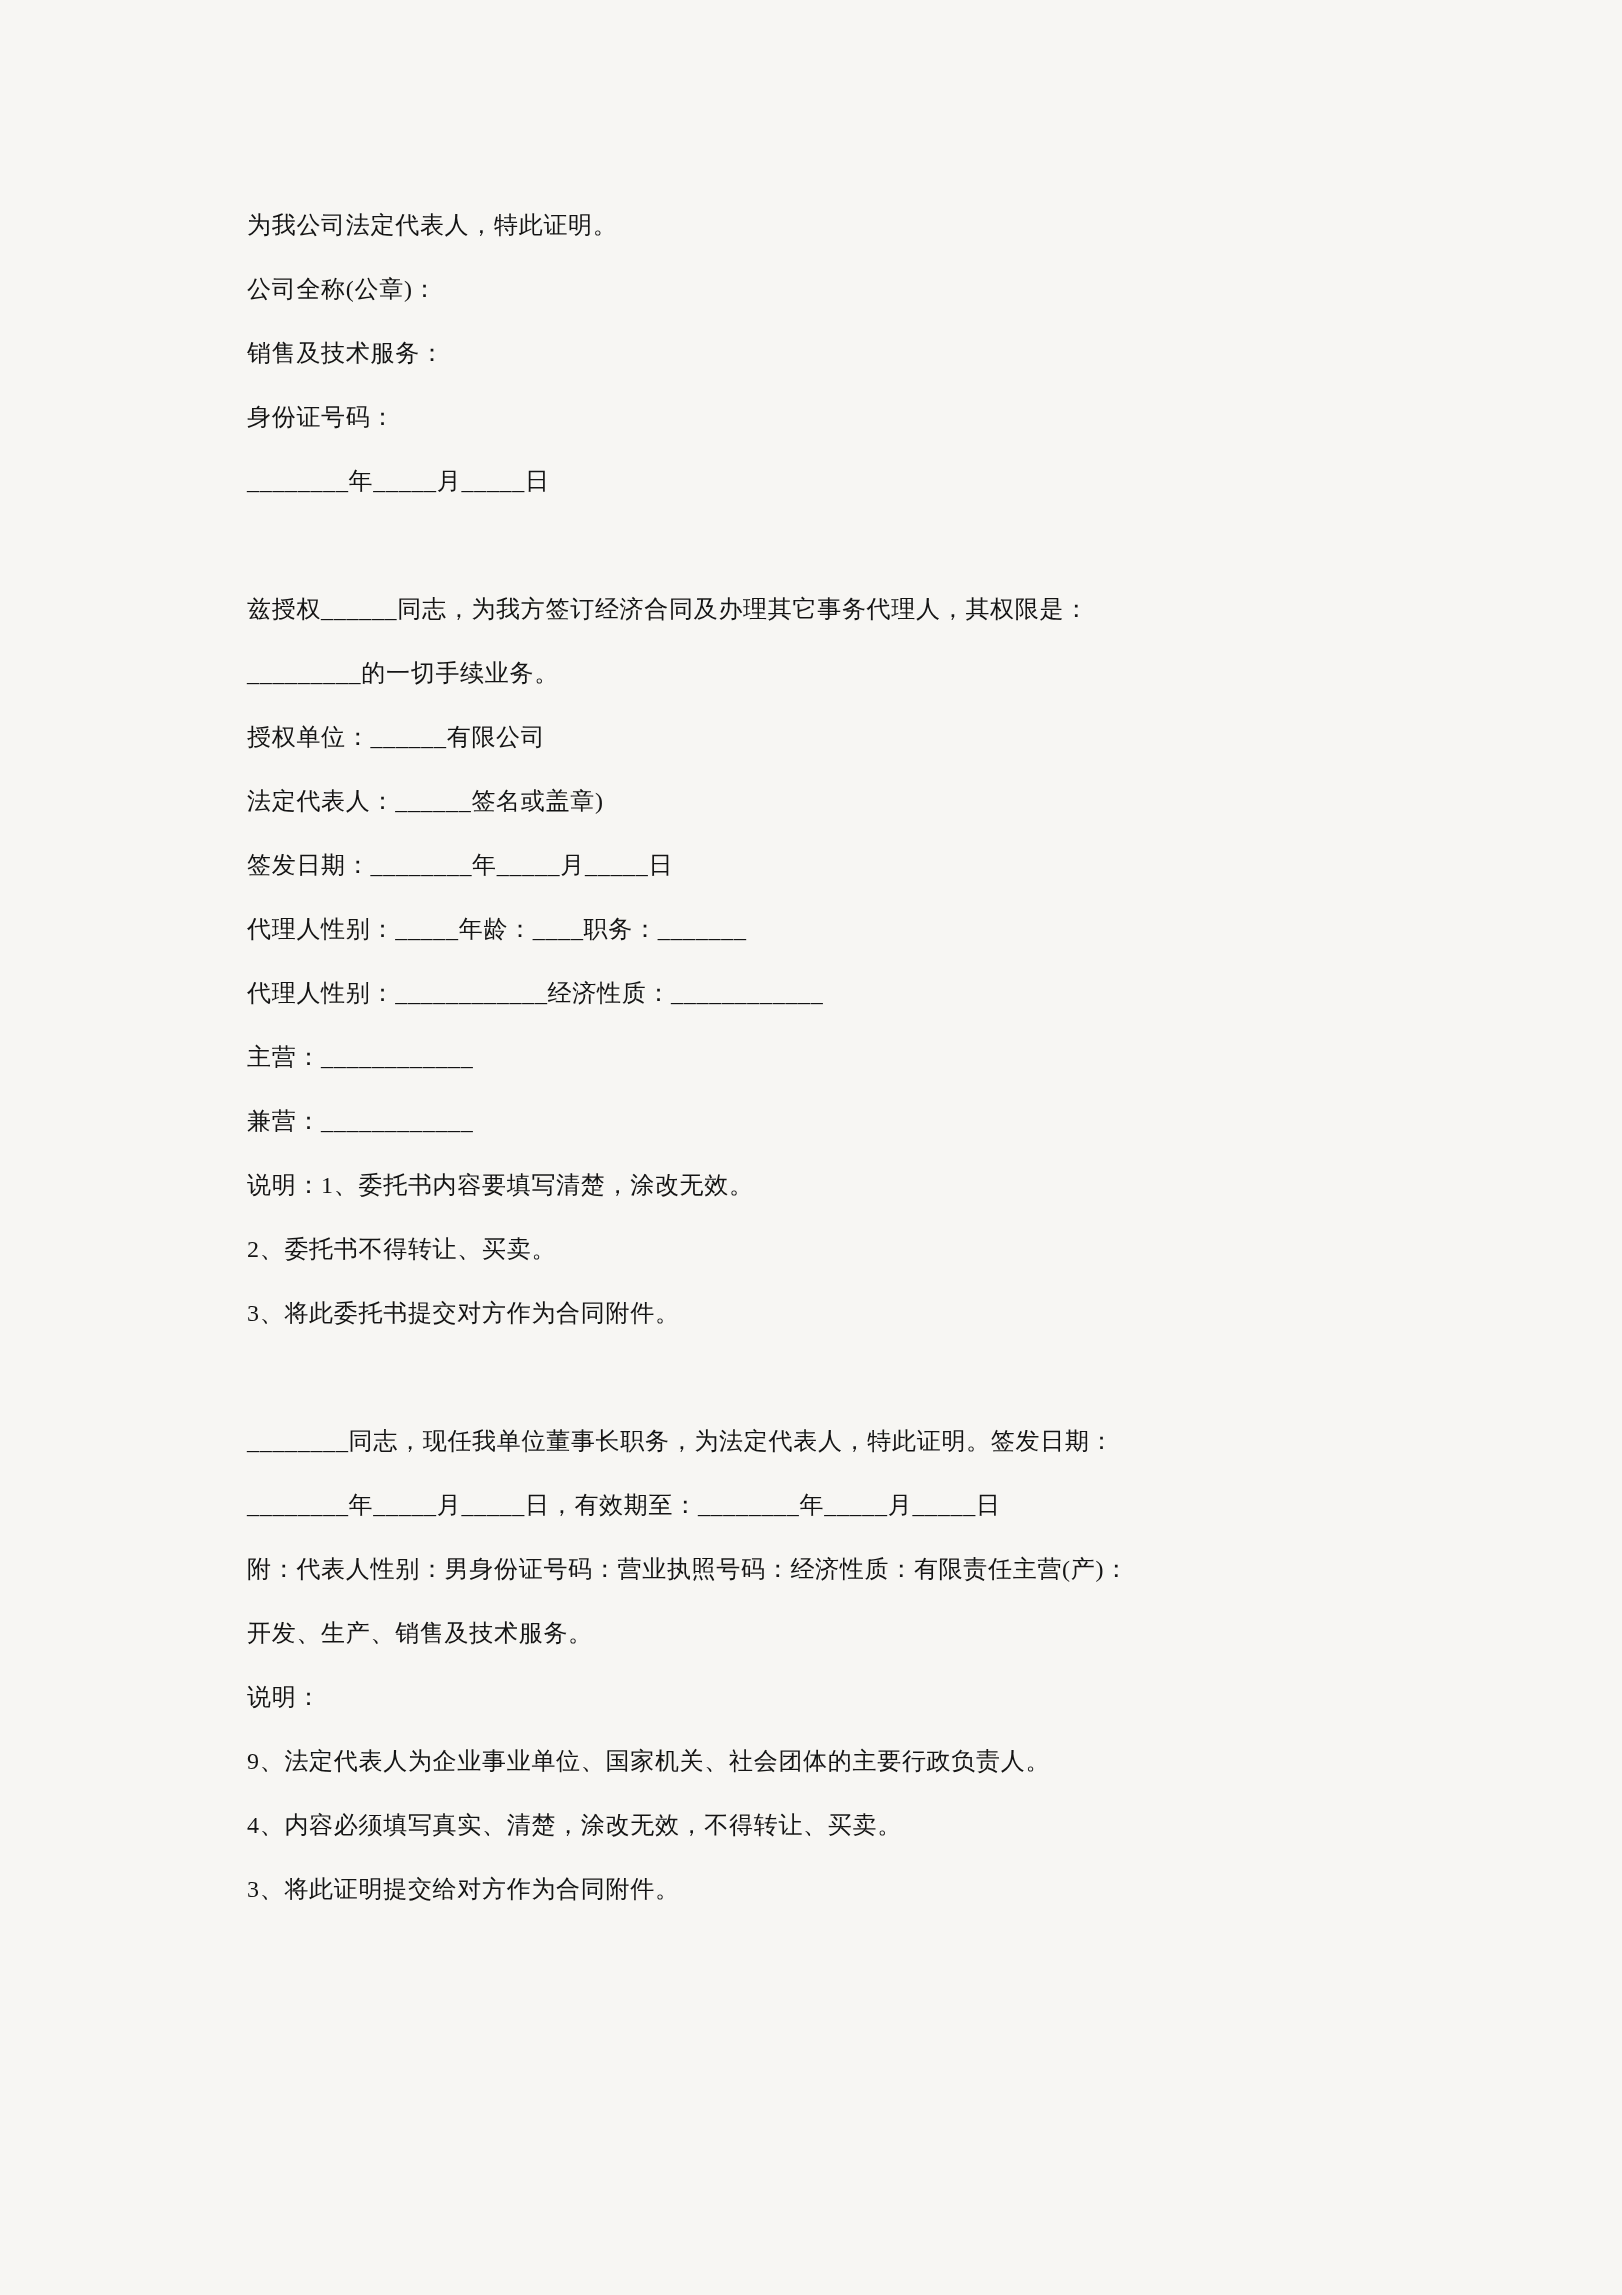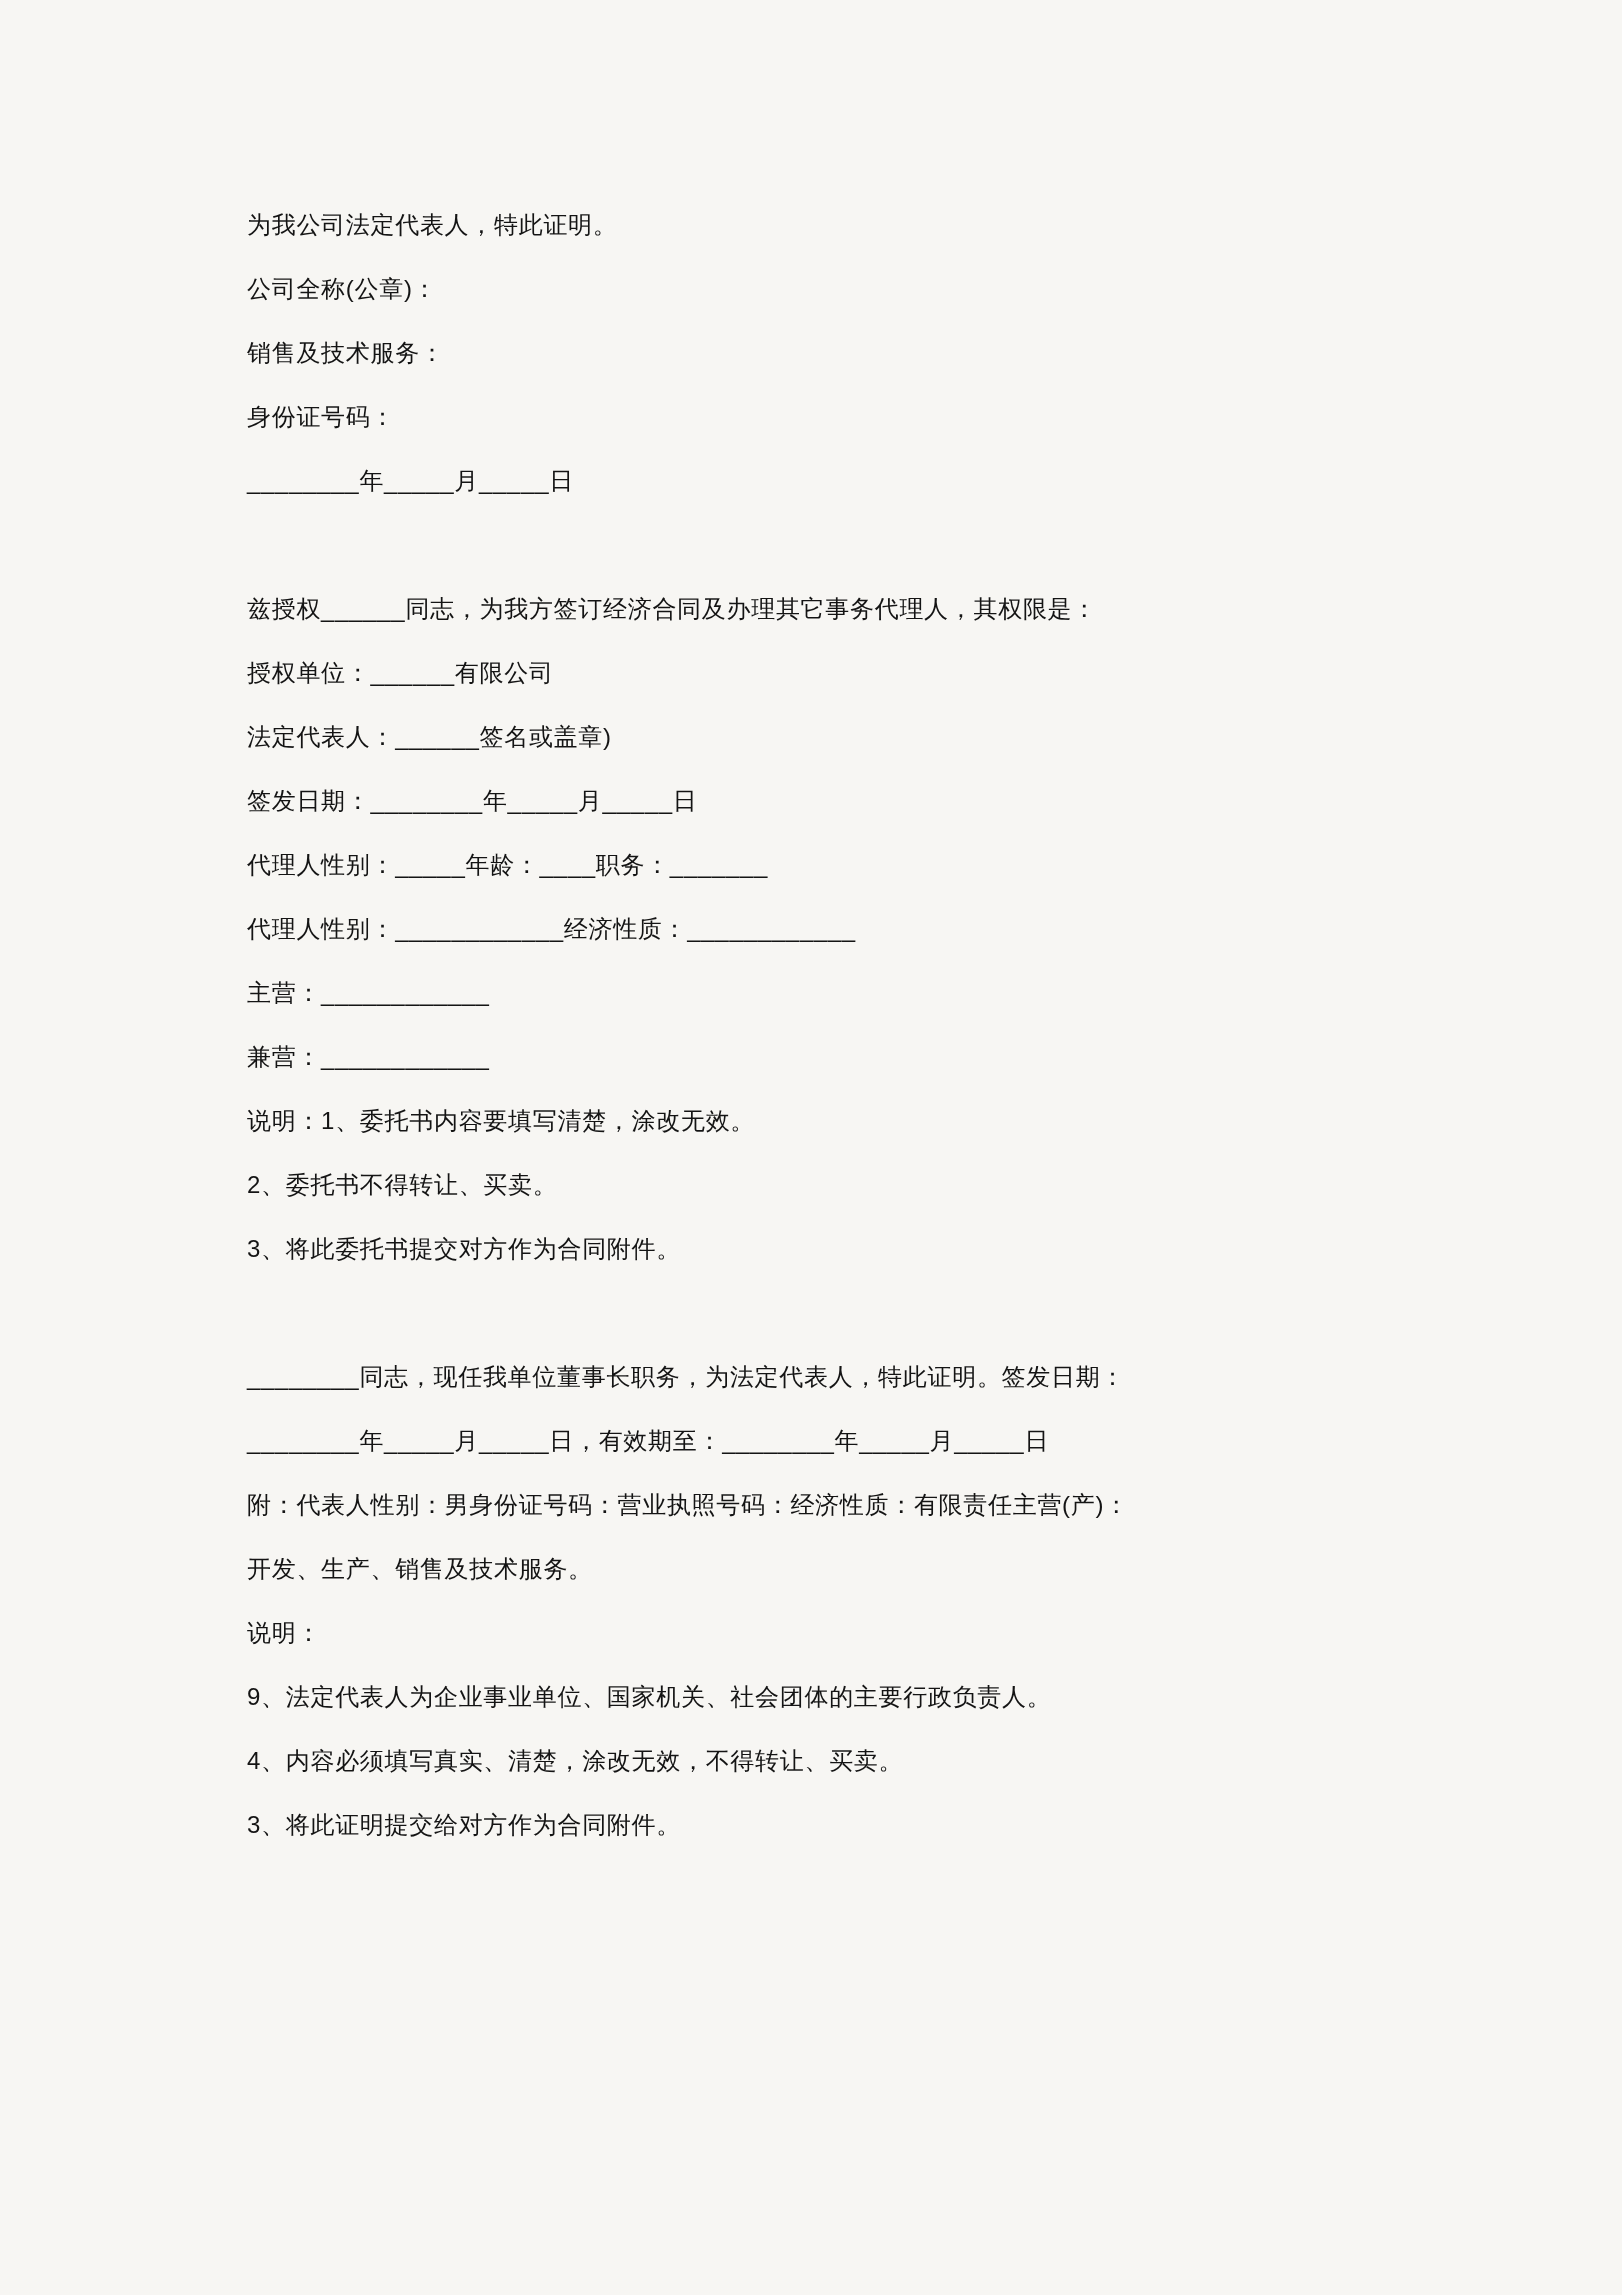--- a/index.html
+++ b/index.html
@@ -5,21 +5,21 @@
   html, body {
     margin: 0;
     padding: 0;
     background: #f7f6f3;
   }
   .page {
     position: relative;
     width: 1623px;
     height: 2055px;
     background: #f7f6f3;
-    font-family: Liberation Sans, sans-serif;
+    font-family: Liberation Serif, serif;
     color: #141414;
     box-sizing: border-box;
     overflow: hidden;
   }
   .content {
     position: absolute;
     top: 193px;
     left: 247px;
     right: 203px;
   }
@@ -47,20 +47,21 @@
     <div class="section">
       <p class="line">为我公司法定代表人，特此证明。</p>
       <p class="line">公司全称(公章)：</p>
       <p class="line">销售及技术服务：</p>
       <p class="line">身份证号码：</p>
       <p class="line">________年_____月_____日</p>
     </div>
 
     <div class="section">
       <p class="line">兹授权______同志，为我方签订经济合同及办理其它事务代理人，其权限是：</p>
+      <p class="line">_________的一切手续业务。</p>
       <p class="line">授权单位：______有限公司</p>
       <p class="line">法定代表人：______签名或盖章)</p>
       <p class="line">签发日期：________年_____月_____日</p>
       <p class="line">代理人性别：_____年龄：____职务：_______</p>
       <p class="line">代理人性别：____________经济性质：____________</p>
       <p class="line">主营：____________</p>
       <p class="line">兼营：____________</p>
       <p class="line">说明：1、委托书内容要填写清楚，涂改无效。</p>
       <p class="line">2、委托书不得转让、买卖。</p>
       <p class="line">3、将此委托书提交对方作为合同附件。</p>

